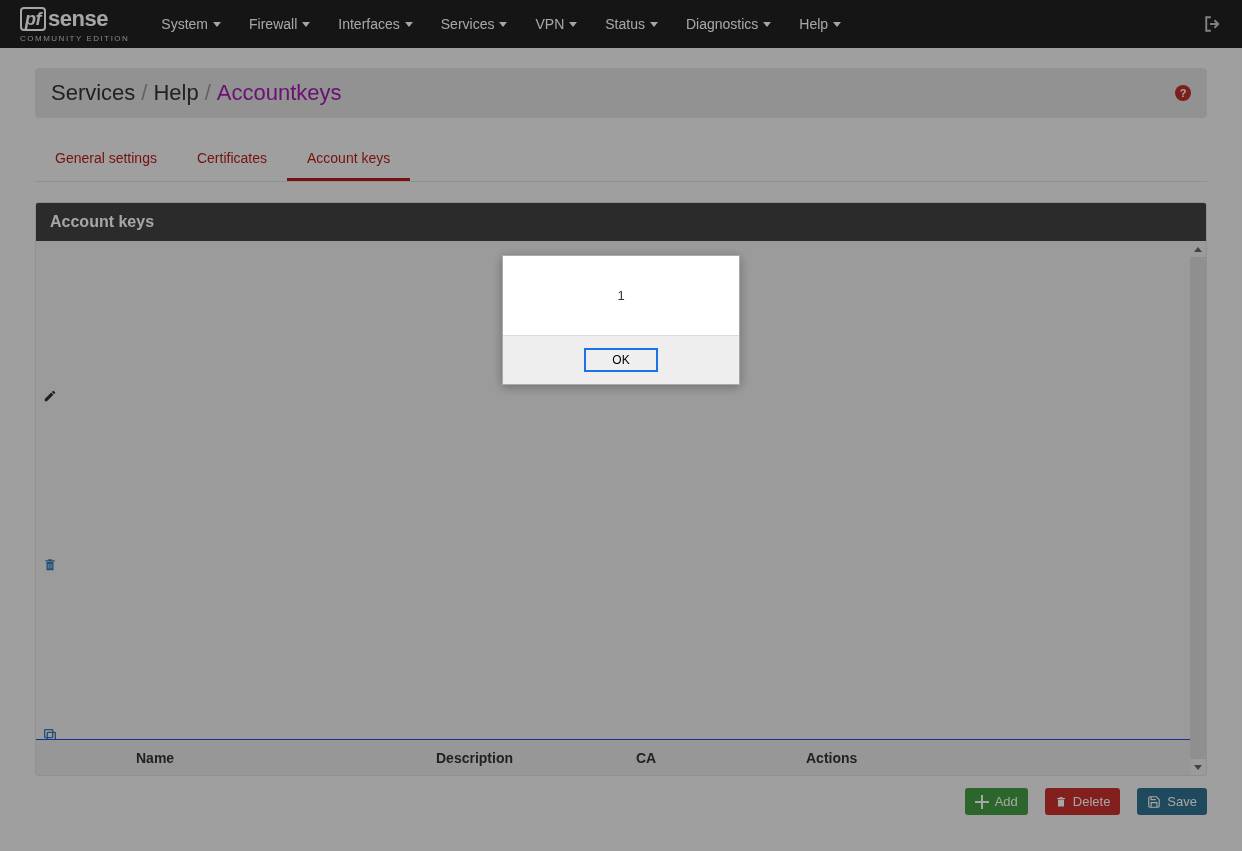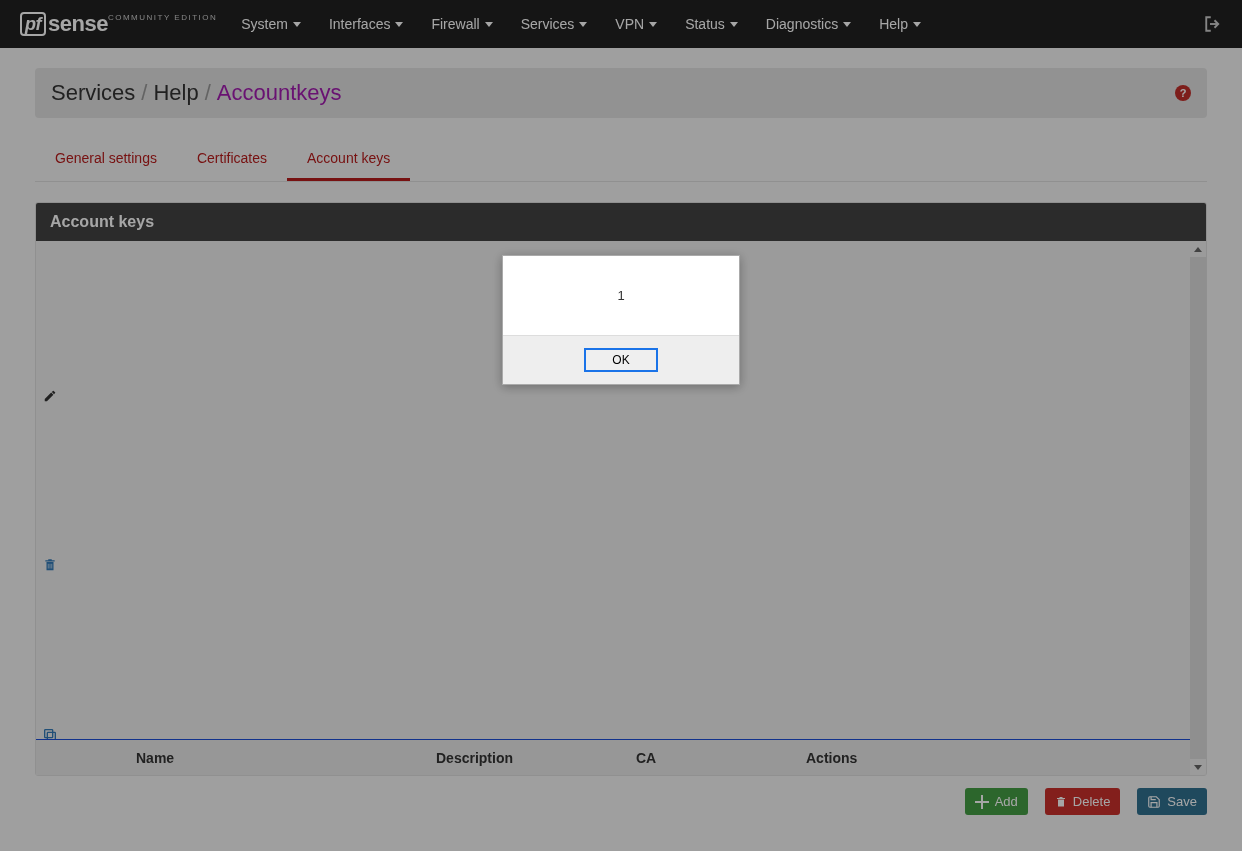--- a/index.html
+++ b/index.html
@@ -1,19 +1,19 @@
 <!DOCTYPE html>
 <html><head>
 <meta charset="utf-8">
 <style>
   html,body{margin:0;padding:0;font-family:"Helvetica Neue",Helvetica,Arial,sans-serif;font-size:14px;color:#333;background:#f5f5f5;width:1242px;height:851px;overflow:hidden;}
   *{box-sizing:border-box;}
   
   .navbar{background:#212121;height:48px;display:flex;align-items:center;padding:0 20px;color:#fff;}
-  .logo{display:flex;flex-direction:row;align-items:flex-start;margin-right:10px;}
+  .logo{display:flex;flex-direction:column;align-items:flex-start;margin-right:18px;}
   .logo-main{font-size:22px;font-weight:300;letter-spacing:-0.5px;display:flex;align-items:center;}
   .logo-pf{border:2px solid #fff;border-radius:4px;padding:0 3px;font-style:italic;font-weight:600;font-size:18px;line-height:20px;margin-right:2px;}
   .logo-sense{font-weight:700;}
   .logo-sub{font-size:8px;letter-spacing:1.5px;color:#ccc;margin-top:2px;}
   .nav-items{display:flex;align-items:flex-end;flex:1;}
   .nav-item{color:#fff;font-size:14px;padding:0 14px;display:flex;align-items:center;cursor:pointer;height:48px;}
   .caret{margin-left:5px;}
   .nav-right{margin-left:auto;}
   .logout-icon{color:#ccc;cursor:pointer;}
   
@@ -70,29 +70,29 @@
   <div class="nav-items">
     <div class="nav-item">
         <span>System</span>
         <span class="caret">
           <svg width="8" height="5">
             <path d="M0 0 L8 0 L4 5 Z" fill="#fff"></path>
           </svg>
         </span>
       </div>
     <div class="nav-item">
+        <span>Firewall</span>
+        <span class="caret">
+          <svg width="8" height="5">
+            <path d="M0 0 L8 0 L4 5 Z" fill="#fff"></path>
+          </svg>
+        </span>
+      </div>
+    <div class="nav-item">
         <span>Interfaces</span>
-        <span class="caret">
-          <svg width="8" height="5">
-            <path d="M0 0 L8 0 L4 5 Z" fill="#fff"></path>
-          </svg>
-        </span>
-      </div>
-    <div class="nav-item">
-        <span>Firewall</span>
         <span class="caret">
           <svg width="8" height="5">
             <path d="M0 0 L8 0 L4 5 Z" fill="#fff"></path>
           </svg>
         </span>
       </div>
     <div class="nav-item">
         <span>Services</span>
         <span class="caret">
           <svg width="8" height="5">

